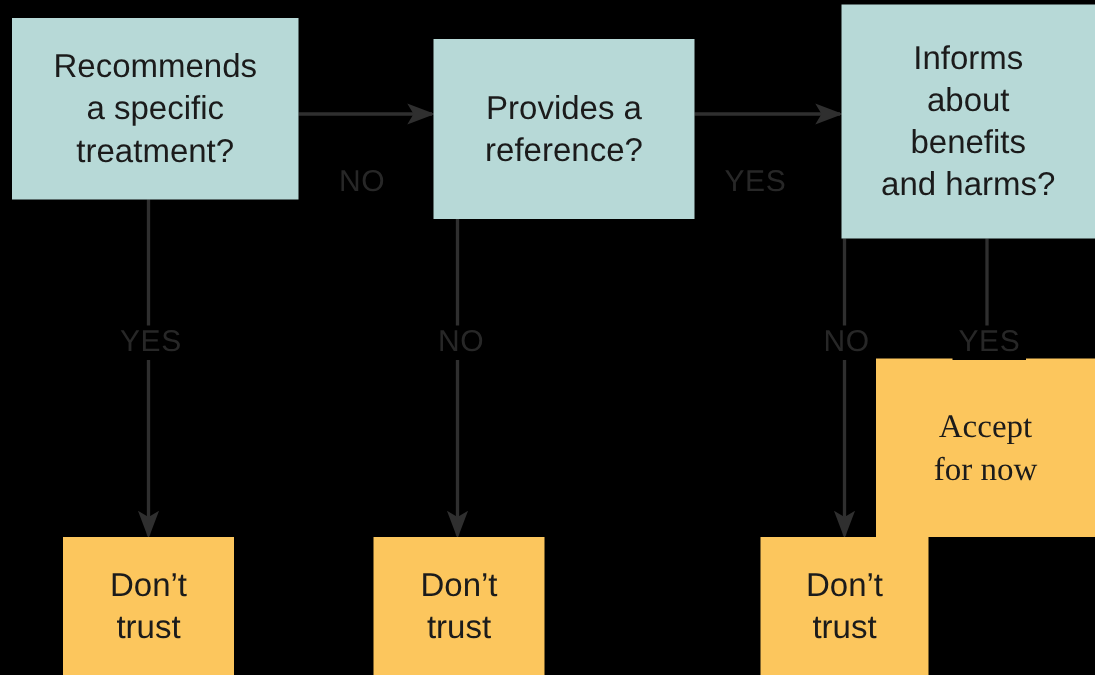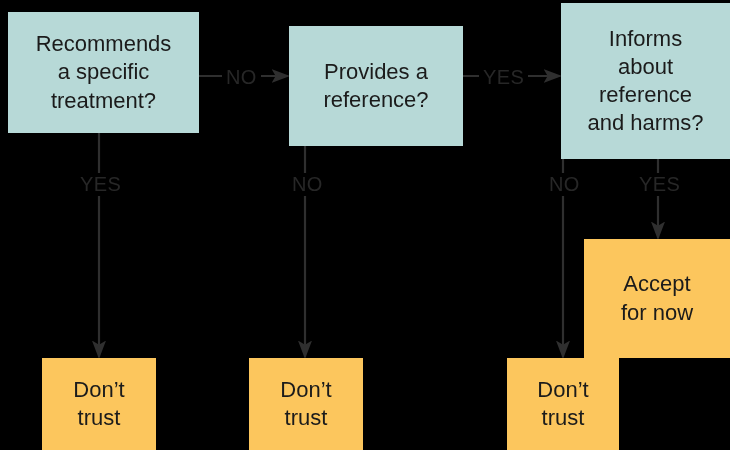--- a/index.html
+++ b/index.html
@@ -46,20 +46,21 @@
   }
   .edge-label {
     position: absolute;
     color: #272727;
     font-size: 20px;
     letter-spacing: 0.4px;
     font-family: "Liberation Sans", sans-serif;
     background: #000000;
     padding: 0 4px;
     white-space: nowrap;
+    margin-top: 44px;
   }
   svg.edges {
     position: absolute;
     left: 0;
     top: 0;
     width: 730px;
     height: 450px;
     pointer-events: none;
   }
   .edge-line {
@@ -100,40 +101,40 @@
   </div>
 
   <div class="node node-decision" style="left:289px; top:26px; width:174px; height:120px;">
     <span class="node-text">Provides a
 reference?</span>
   </div>
 
   <div class="node node-decision" style="left:561px; top:3px; width:169px; height:156px;">
     <span class="node-text">Informs
 about
-reference
+benefits
 and harms?</span>
   </div>
 
   <div class="node node-outcome" style="left:42px; top:358px; width:114px; height:92px;">
     <span class="node-text">Don’t
 trust</span>
   </div>
 
   <div class="node node-outcome" style="left:249px; top:358px; width:114px; height:92px;">
     <span class="node-text">Don’t
 trust</span>
   </div>
 
   <div class="node node-outcome" style="left:507px; top:358px; width:112px; height:92px;">
     <span class="node-text">Don’t
 trust</span>
   </div>
 
-  <div class="node node-outcome" style="left:584px; top:239px; width:146px; height:119px;">
+  <div class="node node-outcome" style="left:584px; top:239px; width:146px; height:119px;font-family:Liberation Serif, serif;">
     <span class="node-text">Accept
 for now</span>
   </div>
 
   <div class="edge-label" style="left:222px; top:66px;">NO</div>
 
   <div class="edge-label" style="left:479px; top:66px;">YES</div>
 
   <div class="edge-label" style="left:76px; top:173px;">YES</div>
 

